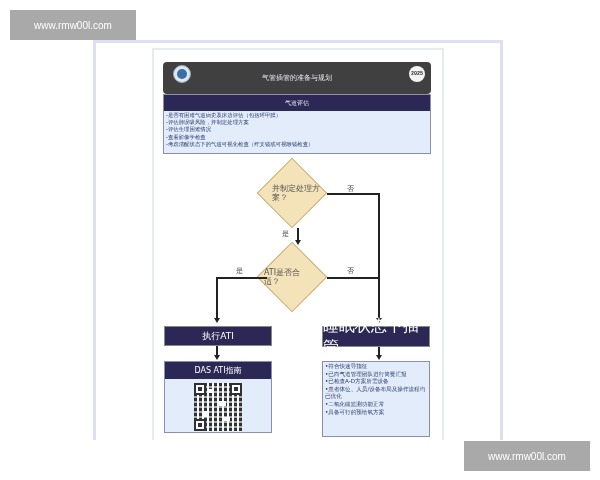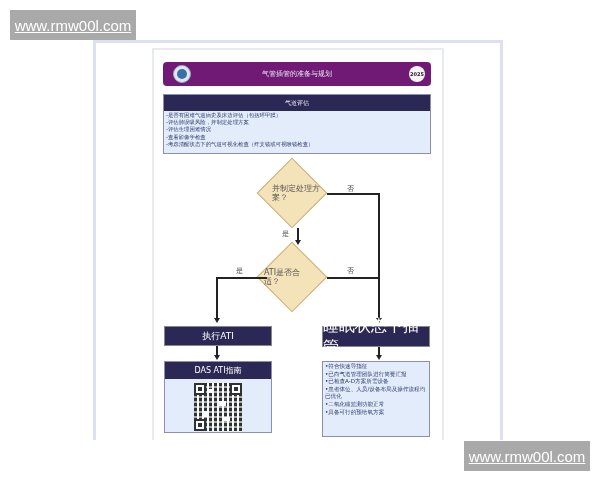--- a/index.html
+++ b/index.html
@@ -1,27 +1,27 @@
 <!DOCTYPE html>
 <html><head>
 <meta charset="utf-8">
 <style>
   html, body { margin:0; padding:0; }
   body { width:600px; height:480px; background:#ffffff; position:relative; overflow:hidden;
     font-family:"DejaVu Sans", sans-serif; }
   .wm { position:absolute; background:#a9a9a9; color:#ffffff; font-family:"Liberation Sans", sans-serif;
-    font-size:15px; display:flex; align-items:center; justify-content:center;text-decoration:underline; }
+    font-size:10px; display:flex; align-items:center; justify-content:center; }
   #wm1 { left:10px; top:10px; width:126px; height:30px; }
   #wm2 { left:464px; top:441px; width:126px; height:30px; }
   .outer { position:absolute; left:93px; top:40px; width:410px; height:400px; background:#ffffff;
     border:3px solid #dde0f0; border-bottom:none; box-sizing:border-box; }
   .page { position:absolute; left:152px; top:48px; width:292px; height:392px; background:#ffffff;
     border:2px solid #e8ebee; border-bottom:none; box-sizing:border-box; }
-  .title-bar { position:absolute; left:163px; top:62px; width:268px; height:24px; background:#701a75;
-    border-radius:4px; color:#e8e8f4; font-size:7px; display:flex; align-items:center; justify-content:center; }
+  .title-bar { position:absolute; left:163px; top:62px; width:268px; height:32px; background:#404040;
+    border-radius:4px; color:#e8e8f4; font-size:7px; display:flex; align-items:center; justify-content:center;font-family:Liberation Mono, monospace; }
   .logo { position:absolute; left:10px; top:3px; width:18px; height:18px; border-radius:50%;
     background:#dfe8f2; border:1px solid #9ab; box-sizing:border-box; display:flex; align-items:center; justify-content:center;}
   .logo-inner { width:10px; height:10px; border-radius:50%; background:#3a6ea5; }
   .year { position:absolute; right:6px; top:4px; width:16px; height:16px; border-radius:50%; background:#f4f4f4;
     color:#222; font-size:5px; font-weight:bold; display:flex; align-items:center; justify-content:center; }
   .assess { position:absolute; left:163px; top:94px; width:268px; height:60px; background:#e3ecfa;
     border:1px solid #8a8fb0; box-sizing:border-box; }
   .assess-head { background:#2c2855; color:#e8e8f4; font-size:6px; height:16px; display:flex; align-items:center; justify-content:center; }
   .assess-list { margin:0; padding:1px 2px; list-style:none; font-size:5.4px; color:#2a3a70; line-height:7.2px; }
   .diamond { position:absolute; width:50px; height:50px; background:#f4e2b8; border:1px solid #c9b07a;

